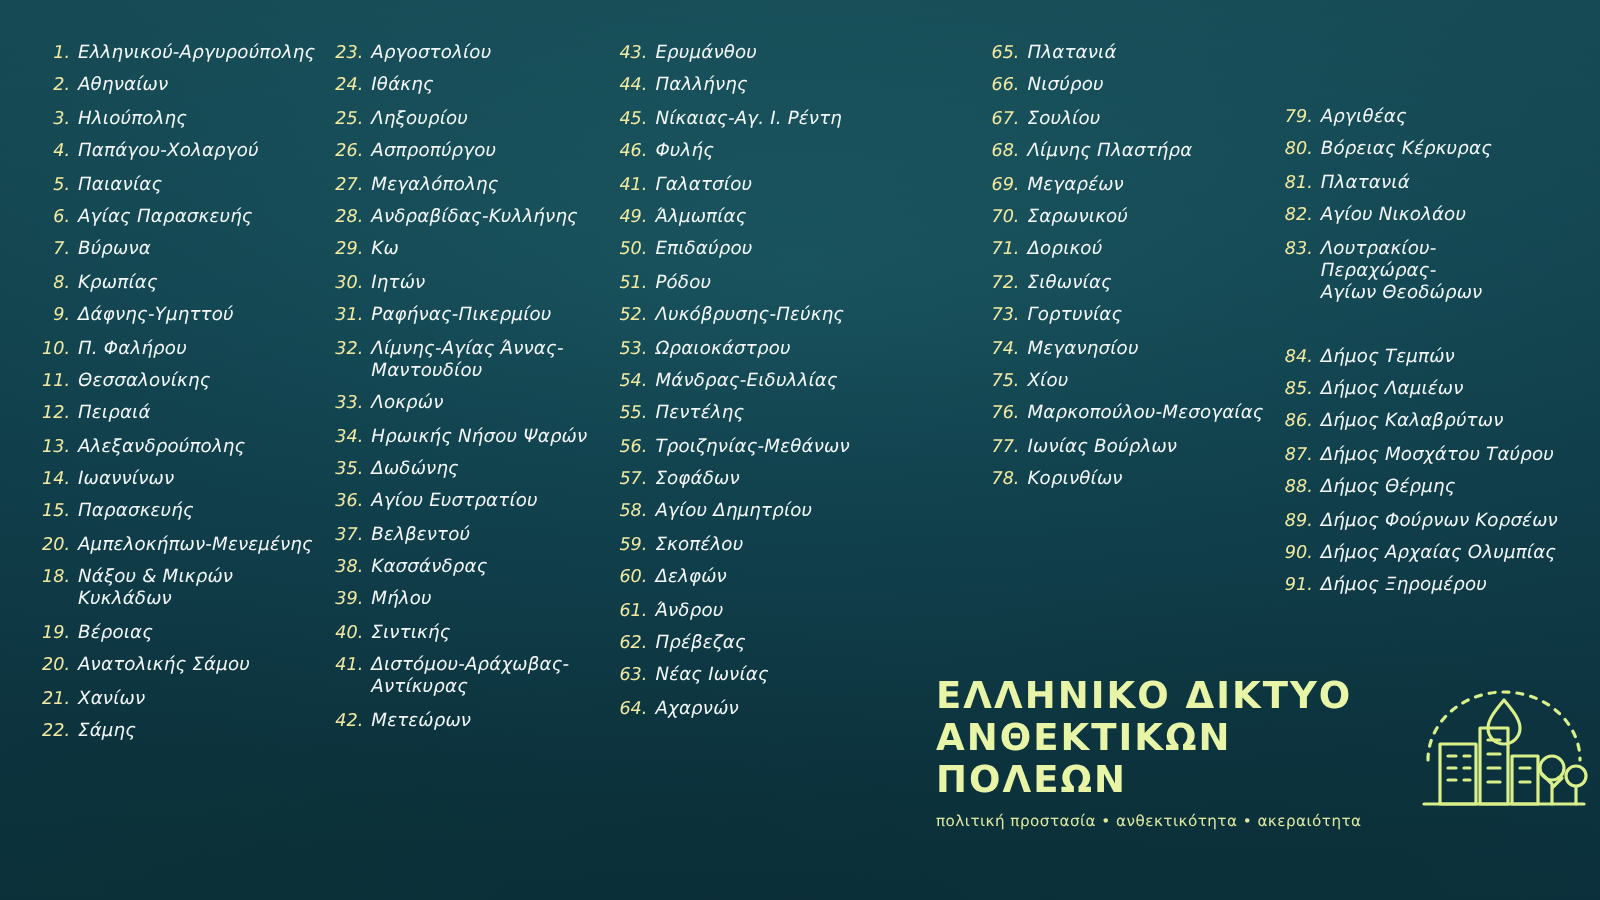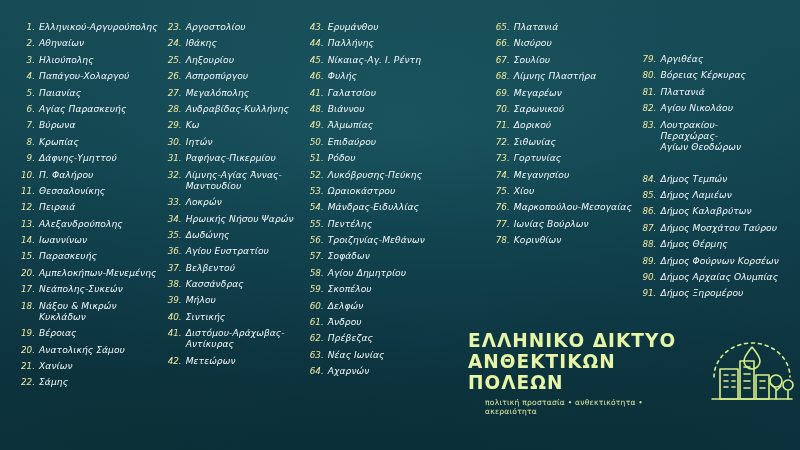--- a/index.html
+++ b/index.html
@@ -100,21 +100,20 @@
     font-size: 18.5px;
     font-weight: bold;
     letter-spacing: 0.055em;
     line-height: 21px;
   }
   .logo-sub {
     margin-top: 5px;
     color: #dfe9a0;
     font-size: 7.6px;
     letter-spacing: 0.03em;
-    margin-left: 17px;
   }
   .logo-mark {
     width: 96px;
     height: 80px;
     flex: none;
   }
 </style>
 </head>
 <body>
 
@@ -183,24 +182,20 @@
         </div>
       <div class="entry">
           <span class="num">15.</span>
           <span class="name">Παρασκευής</span>
         </div>
       <div class="entry">
           <span class="num">20.</span>
           <span class="name">Αμπελοκήπων-Μενεμένης</span>
         </div>
       <div class="entry">
-          <span class="num">17.</span>
-          <span class="name">Νεάπολης-Συκεών</span>
-        </div>
-      <div class="entry">
           <span class="num">18.</span>
           <span class="name">Νάξου &amp; Μικρών Κυκλάδων</span>
         </div>
       <div class="entry">
           <span class="num">19.</span>
           <span class="name">Βέροιας</span>
         </div>
       <div class="entry">
           <span class="num">20.</span>
           <span class="name">Ανατολικής Σάμου</span>
@@ -313,24 +308,20 @@
           <span class="num">45.</span>
           <span class="name">Νίκαιας-Αγ. Ι. Ρέντη</span>
         </div>
       <div class="entry">
           <span class="num">46.</span>
           <span class="name">Φυλής</span>
         </div>
       <div class="entry">
           <span class="num">41.</span>
           <span class="name">Γαλατσίου</span>
-        </div>
-      <div class="entry">
-          <span class="num">48.</span>
-          <span class="name">Βιάννου</span>
         </div>
       <div class="entry">
           <span class="num">49.</span>
           <span class="name">Άλμωπίας</span>
         </div>
       <div class="entry">
           <span class="num">50.</span>
           <span class="name">Επιδαύρου</span>
         </div>
       <div class="entry">

